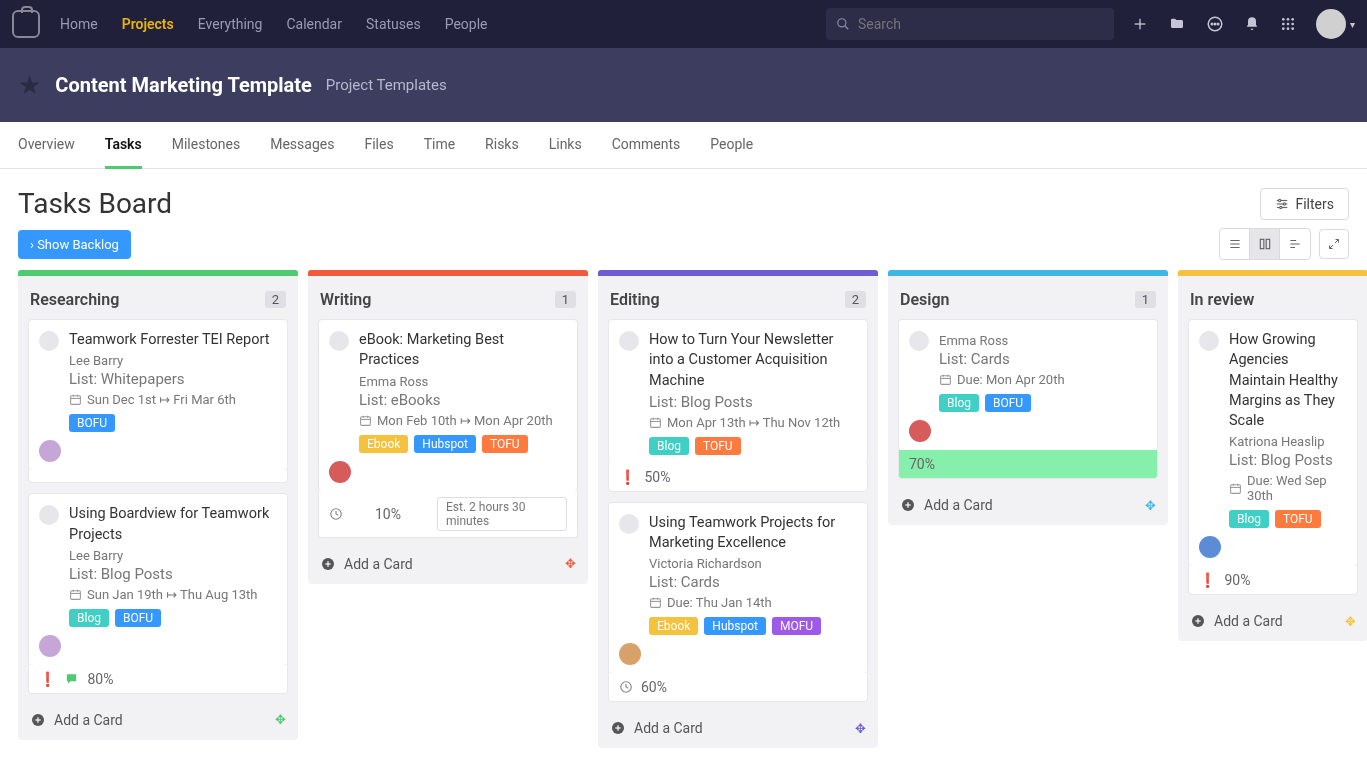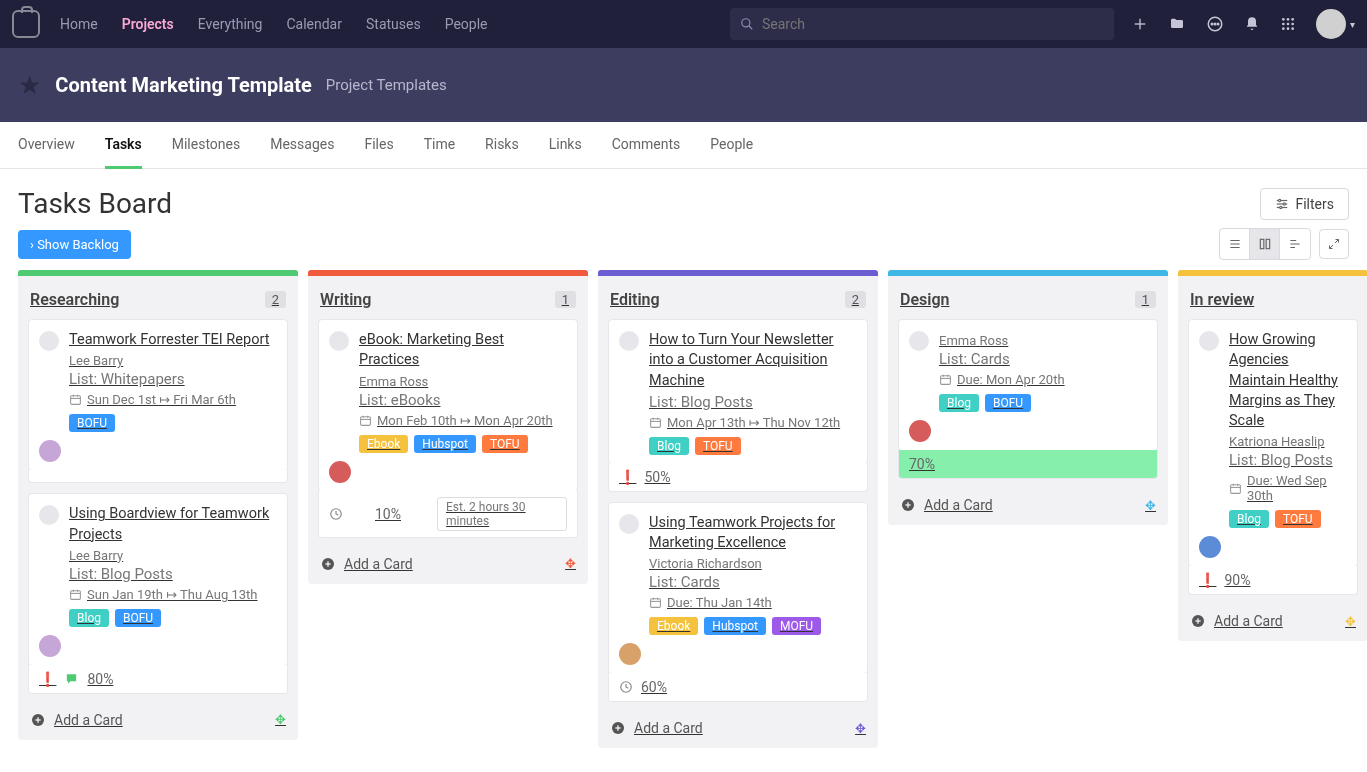--- a/index.html
+++ b/index.html
@@ -2,23 +2,23 @@
 <html><head>
 <meta charset="utf-8">
 <style>
 *{box-sizing:border-box;margin:0;padding:0;font-family:-apple-system,BlinkMacSystemFont,"Segoe UI",Roboto,Helvetica,Arial,sans-serif;}
 body{background:#fff;color:#333;overflow-x:hidden;}
 .topnav{background:#20203a;height:48px;display:flex;align-items:center;padding:0 12px;}
 .logo-icon{width:28px;height:28px;border:2px solid #878795;border-radius:6px;display:flex;align-items:center;justify-content:center;position:relative;margin-right:20px;}
 .logo-icon::after{content:"";position:absolute;width:8px;height:5px;border:2px solid #878795;border-bottom:none;border-radius:4px 4px 0 0;top:-6px;right:5px;}
 .nav-items{display:flex;gap:24px;}
 .nav-item{color:#9a9ab3;font-size:14px;cursor:pointer;}
-.nav-item.active{color:#f9a8d4;font-weight:600;}
+.nav-item.active{color:#eab308;font-weight:600;}
 .nav-spacer{flex:1;}
-.search-box{background:#2d2d4a;border-radius:4px;height:32px;width:384px;display:flex;align-items:center;padding:0 10px;color:#8b8baa;}
+.search-box{background:#2d2d4a;border-radius:4px;height:32px;width:288px;display:flex;align-items:center;padding:0 10px;color:#8b8baa;}
 .search-box input{background:transparent;border:none;outline:none;color:#c8c8dc;margin-left:8px;width:100%;font-size:14px;}
 .top-icons{display:flex;align-items:center;gap:20px;margin-left:18px;color:#c5c5d7;}
 .top-icon{cursor:pointer;}
 .avatar-top{width:30px;height:30px;border-radius:50%;background:#d0d0d0;display:inline-block;}
 .avatar-caret{color:#c5c5d7;font-size:10px;margin-left:4px;}
 .header{background:#3d3d60;padding:22px 18px;}
 .header-row{display:flex;align-items:center;gap:14px;}
 .star-icon{color:#2a2a45;font-size:26px;}
 .header-title{color:#fff;font-size:20px;font-weight:700;}
 .header-sub{color:#b7b7ce;font-size:15px;}
@@ -32,21 +32,21 @@
 .ctrl-row{display:flex;align-items:center;padding:4px 18px 10px;}
 .backlog-btn{background:#3498ff;color:#fff;border:none;border-radius:4px;padding:7px 12px;font-size:13px;cursor:pointer;}
 .view-btns{display:flex;border:1px solid #d9d9df;border-radius:4px;overflow:hidden;}
 .view-btn{width:30px;height:30px;display:flex;align-items:center;justify-content:center;border-right:1px solid #d9d9df;cursor:pointer;color:#666;}
 .view-btn:last-child{border-right:none;}
 .view-btn.active{background:#e6e6ea;}
 .expand-btn{border:1px solid #d9d9df;border-radius:4px;width:30px;height:30px;display:flex;align-items:center;justify-content:center;margin-left:8px;cursor:pointer;color:#666;}
 .board{display:flex;gap:10px;padding:0 18px 0;overflow-x:auto;}
 .col{width:280px;flex-shrink:0;}
 .col-top{height:6px;border-radius:3px 3px 0 0;}
-.col-body{background:#f2f2f4;border-radius:0 0 4px 4px;padding:10px;min-height:200px;text-decoration:underline;}
+.col-body{background:#f2f2f4;border-radius:0 0 4px 4px;padding:10px;min-height:200px;}
 .col-head{display:flex;align-items:center;padding:4px 2px 10px;}
 .col-title{font-weight:600;font-size:16px;color:#444;}
 .col-count{background:#e0e0e4;color:#555;border-radius:3px;padding:1px 7px;font-size:13px;margin-left:auto;}
 .card{background:#fff;border:1px solid #e7e7eb;border-radius:4px;padding:10px 10px 8px;margin-bottom:10px;}
 .card-row{display:flex;align-items:flex-start;gap:10px;}
 .check{width:20px;height:20px;border-radius:50%;background:#e7e7eb;flex-shrink:0;margin-top:1px;}
 .card-title{font-size:14.5px;color:#333;line-height:1.4;}
 .card-meta{font-size:13px;color:#777;margin-top:3px;}
 .card-list{font-size:15px;color:#777;margin-top:2px;}
 .date-row{display:flex;align-items:center;gap:5px;margin-top:4px;font-size:13px;color:#777;}

